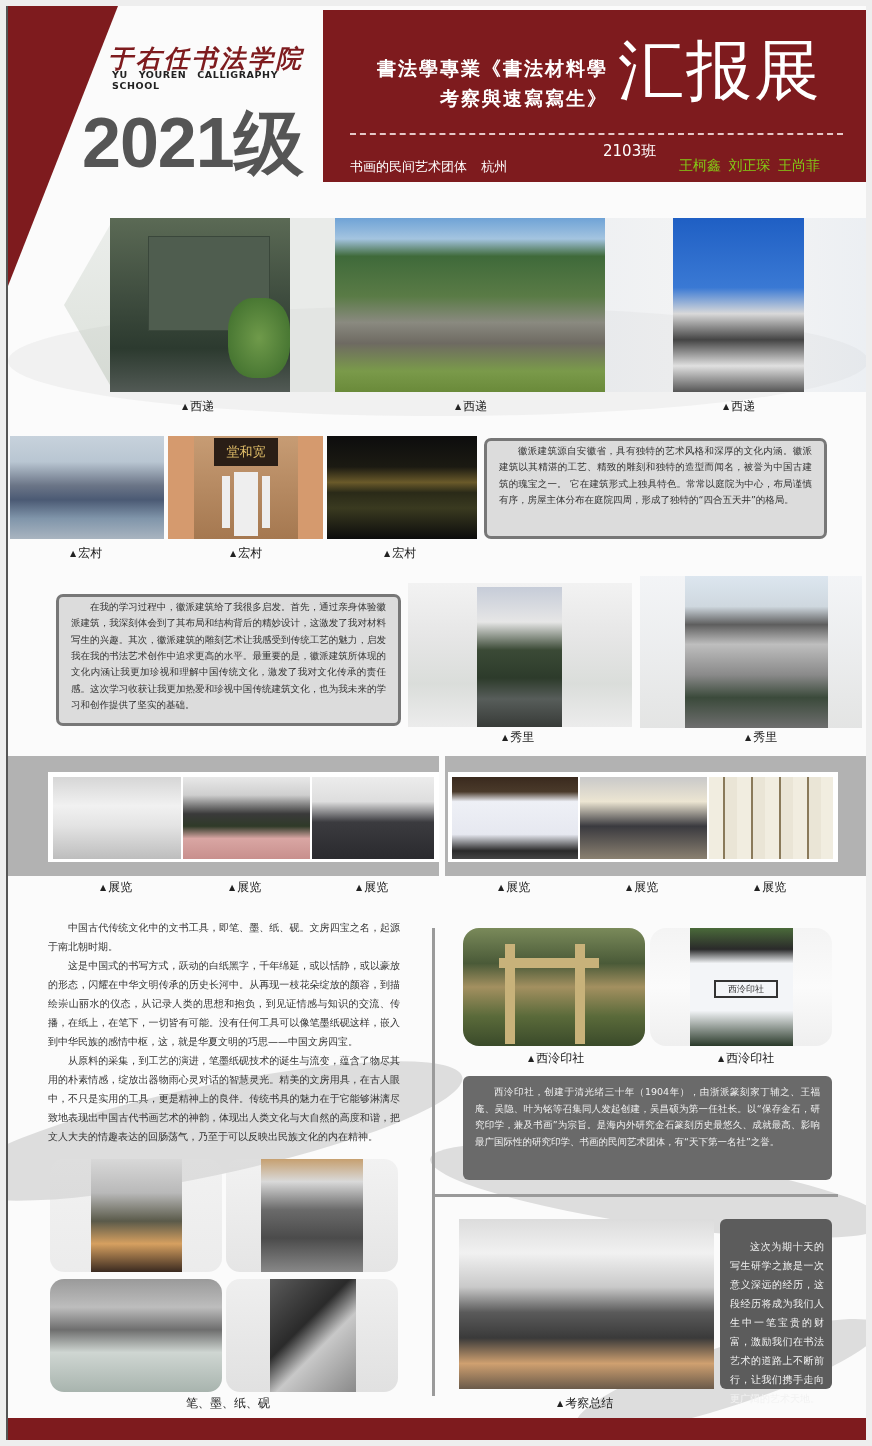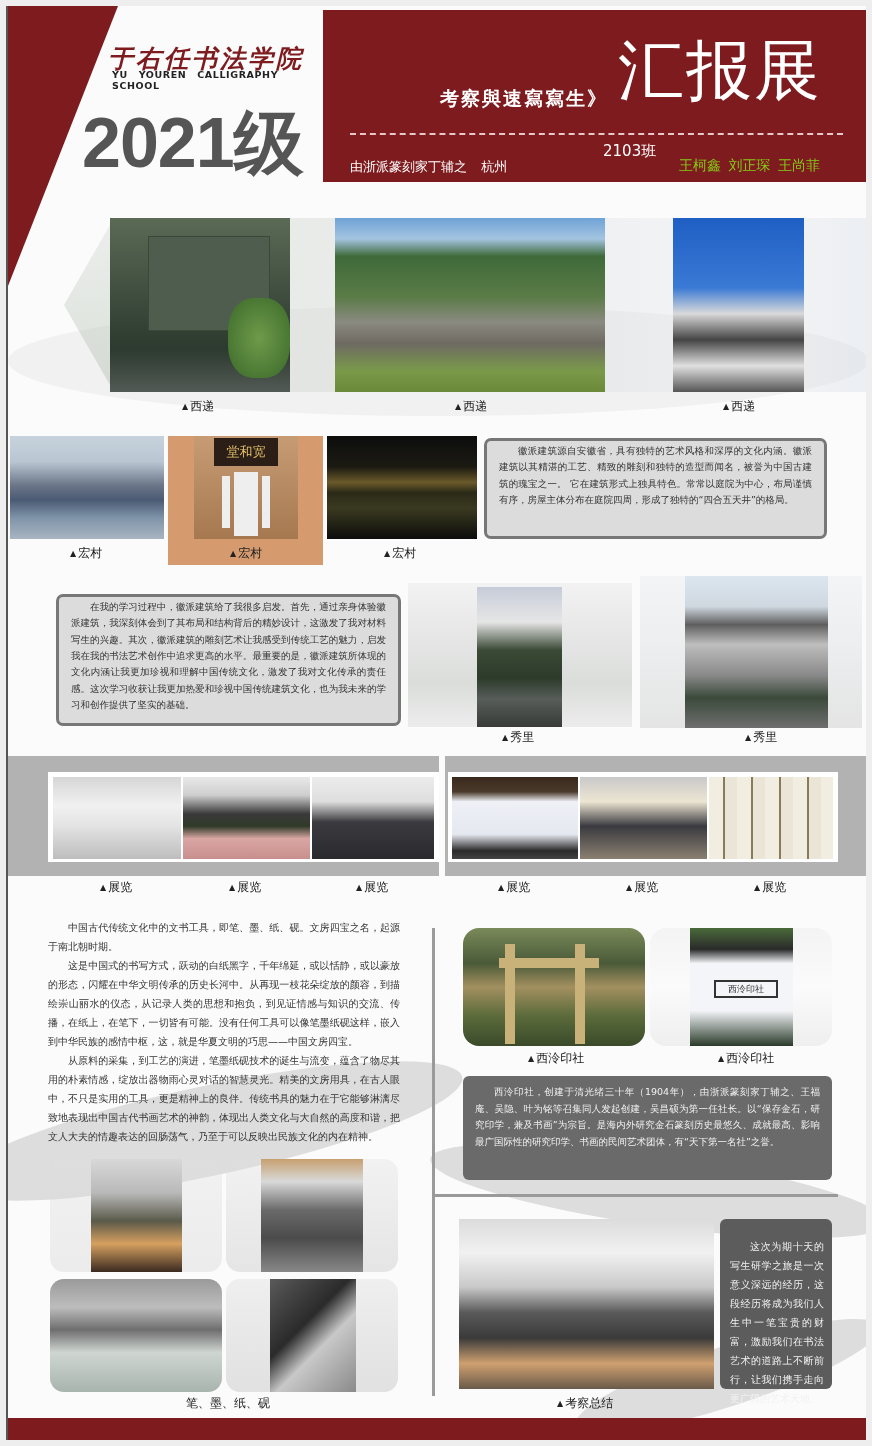--- a/index.html
+++ b/index.html
@@ -47,44 +47,45 @@
   <div class="brush" style="left:560px;top:1340px;width:320px;height:60px;transform:rotate(-18deg);"></div>
   <div class="brush" style="left:0px;top:300px;width:860px;height:110px;background:rgba(200,200,200,0.18);"></div>
 
   <div class="red-tri"></div>
   <div class="white-left">
     <div class="logo-cn">于右任书法学院</div>
     <div class="logo-en">YU YOUREN CALLIGRAPHY SCHOOL</div>
     <div class="grade">2021级</div>
   </div>
   <div class="header-red">
+    <div class="sub1">書法學專業《書法材料學</div>
     <div class="sub2">考察與速寫寫生》</div>
     <div class="big-title">汇报展</div>
     <div class="dash"></div>
-    <div class="meta-loc">由浙派篆刻家丁辅之 杭州</div>
+    <div class="meta-loc">书画的民间艺术团体 杭州</div>
     <div class="meta-cls">2103班</div>
     <div class="meta-names">王柯鑫 刘正琛 王尚菲</div>
   </div>
 
   <div class="ph ghost" style="left:56px;top:212px;width:50px;height:174px;background:linear-gradient(#cfd6cf,#9fae9a);clip-path:polygon(100% 0,100% 100%,0 50%);"></div>
   <div class="ph ghost" style="left:102px;top:212px;width:226px;height:174px;background:#c9cec9;"></div>
   <div class="ph" style="left:102px;top:212px;width:180px;height:174px;background:linear-gradient(180deg,#5b6a55 0%,#3f4d3f 45%,#2c3a2f 75%,#525a55 100%);">
     <div class="abs" style="left:38px;top:18px;width:122px;height:95px;background:#4f5d4f;border:1px solid #3a473b;"></div>
     <div class="abs" style="left:118px;top:80px;width:62px;height:80px;background:radial-gradient(#6f9a4a,#3a6a2a);border-radius:40%;"></div>
   </div>
   <div class="ph" style="left:327px;top:212px;width:270px;height:174px;background:linear-gradient(180deg,#6fa3d6 0%,#a4c4e0 12%,#3f6a3a 22%,#5a7b46 45%,#8a8a80 60%,#6e6a62 72%,#7a9a4a 88%,#6a8a3a 100%);"></div>
   <div class="ph ghost" style="left:597px;top:212px;width:263px;height:174px;background:linear-gradient(90deg,#d8dde3,#e8e8e8 50%,#cfd8e3);"></div>
   <div class="ph" style="left:665px;top:212px;width:131px;height:174px;background:linear-gradient(180deg,#1f5fc4 0%,#3a79d4 40%,#d9d9d9 55%,#444 70%,#e0e0e0 85%,#555 100%);"></div>
 
   <div class="cap" style="left:174px;top:392px;"><span class="tri">▲</span><span>西递</span></div>
   <div class="cap" style="left:447px;top:392px;"><span class="tri">▲</span><span>西递</span></div>
   <div class="cap" style="left:715px;top:392px;"><span class="tri">▲</span><span>西递</span></div>
 
   <div class="ph" style="left:2px;top:430px;width:154px;height:103px;background:linear-gradient(180deg,#c7d2dc 0%,#b9c6d2 25%,#6b7587 48%,#4b5a74 62%,#8095aa 80%,#a9b4c0 100%);"></div>
-  <div class="ph" style="left:160px;top:430px;width:155px;height:129px;background:#d59a6e;">
+  <div class="ph" style="left:160px;top:430px;width:155px;height:103px;background:#d59a6e;">
     <div class="abs" style="left:26px;top:0;width:104px;height:103px;background:linear-gradient(#c79c74,#a57850);"></div>
     <div class="abs" style="left:46px;top:2px;width:64px;height:28px;background:#2a1e16;color:#e3c06a;font-size:13px;text-align:center;line-height:28px;font-family:'DejaVu Serif',serif;">堂和宽</div>
     <div class="abs" style="left:66px;top:36px;width:24px;height:64px;background:#eee;"></div>
     <div class="abs" style="left:54px;top:40px;width:8px;height:52px;background:#eee;"></div>
     <div class="abs" style="left:94px;top:40px;width:8px;height:52px;background:#eee;"></div>
   </div>
   <div class="ph" style="left:319px;top:430px;width:150px;height:103px;background:linear-gradient(180deg,#0d0d0d 0%,#1b1a12 30%,#6a5a2a 45%,#2a2a18 55%,#3a3a20 70%,#0c0c0c 100%);"></div>
 
   <div class="cap" style="left:62px;top:539px;"><span class="tri">▲</span><span>宏村</span></div>
   <div class="cap" style="left:222px;top:539px;"><span class="tri">▲</span><span>宏村</span></div>

